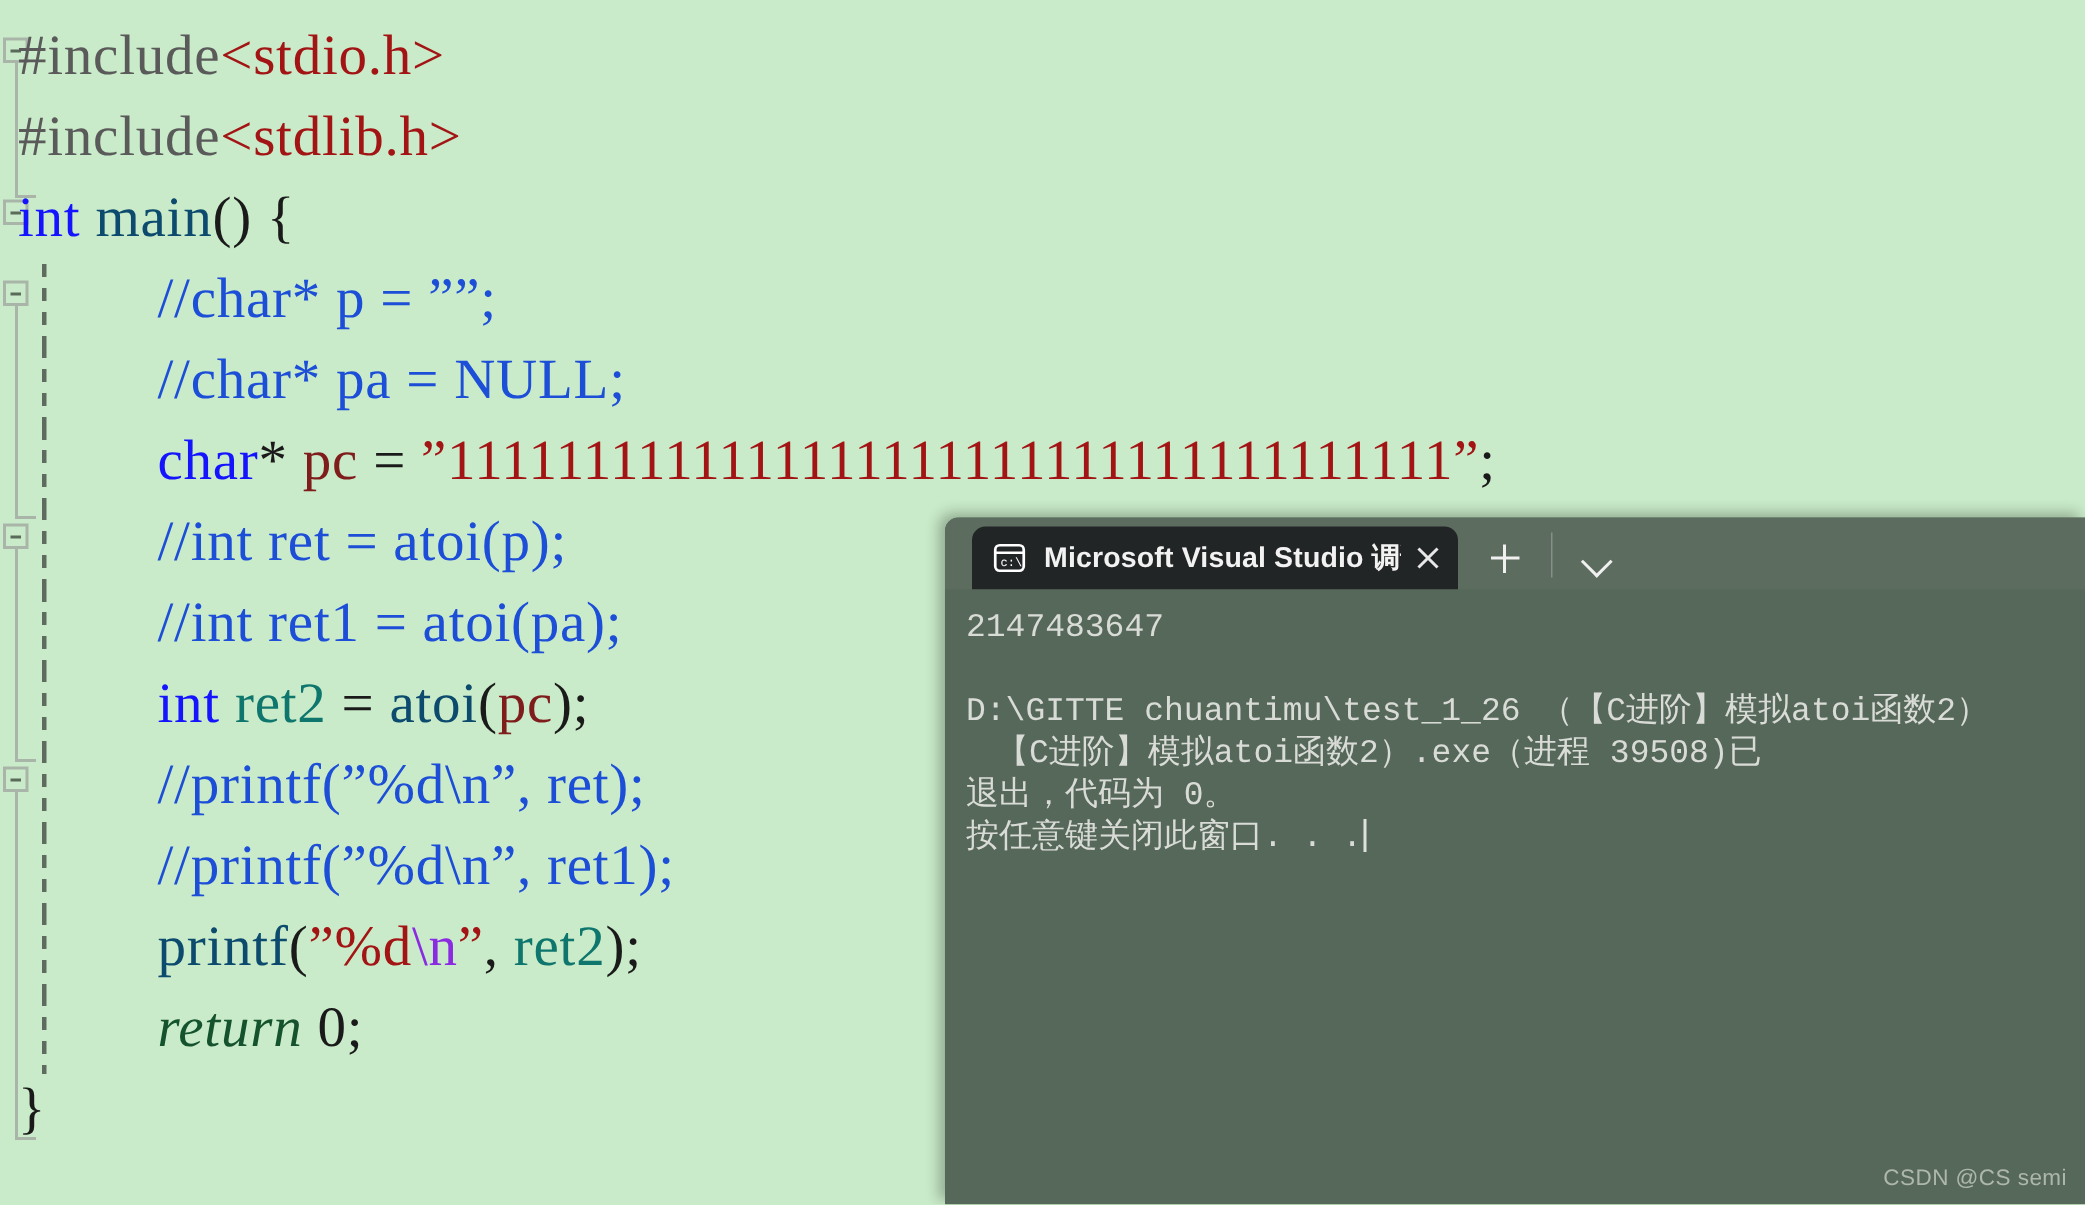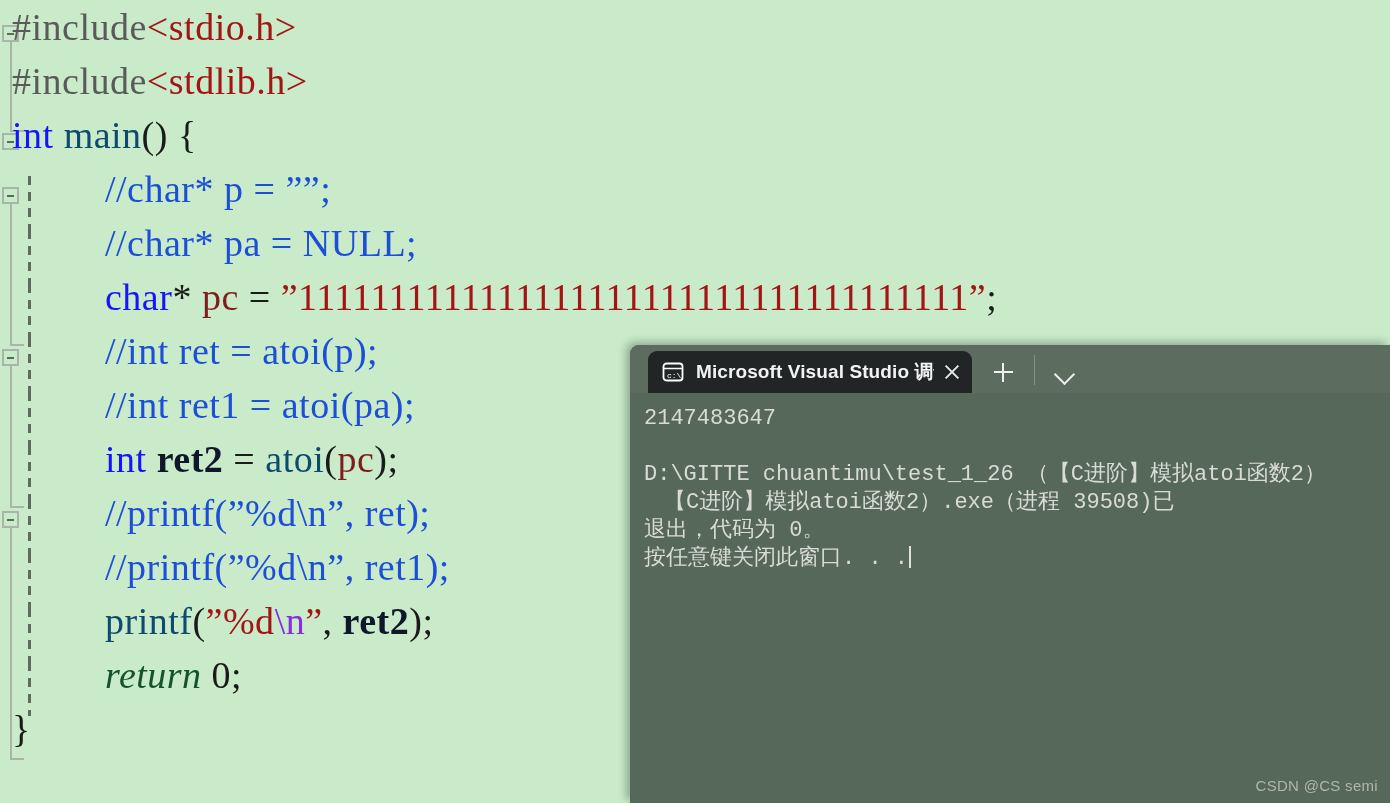--- a/index.html
+++ b/index.html
@@ -67,39 +67,40 @@
       to bottom,
       #5f6b5f 0px, #5f6b5f 9px,
       rgba(0,0,0,0) 9px, rgba(0,0,0,0) 16px);
   }
 
   
   #code {
     position: absolute;
     left: 0; top: 0;
     width: 1390px;
+    padding-top: 10px;
     font-family: "Liberation Serif", serif;
     font-size: 38px;
     line-height: 54px;
     white-space: pre;
     letter-spacing: 0.5px;
   }
   .cline { height: 54px; padding-left: 12px; }
   .cline.ind { padding-left: 105px; }
 
   .tok-plain    { color: #1a1a1a; }
   .tok-pp       { color: #5a5a5a; }     
   .tok-header   { color: #a31515; }     
   .tok-kw       { color: #1414ff; }     
   .tok-kwmag    { color: #14532d; font-style: italic; }     
   .tok-fn       { color: #0c4a6e; }     
   .tok-comment  { color: #1d4ed8; }     
   .tok-string   { color: #a31515; }     
   .tok-esc      { color: #8a2be2; }     
-  .tok-var      { color: #0f172a; font-weight: bold; }     
+  .tok-var      { color: #0f766e; }     
   .tok-var2     { color: #7f1d1d; }     
   .tok-num      { color: #1a1a1a; }
 
   
   #console-window {
     position: absolute;
     left: 630px; top: 345px;
     width: 760px; height: 458px;
     background: #56685a;
     border-top-left-radius: 9px;

